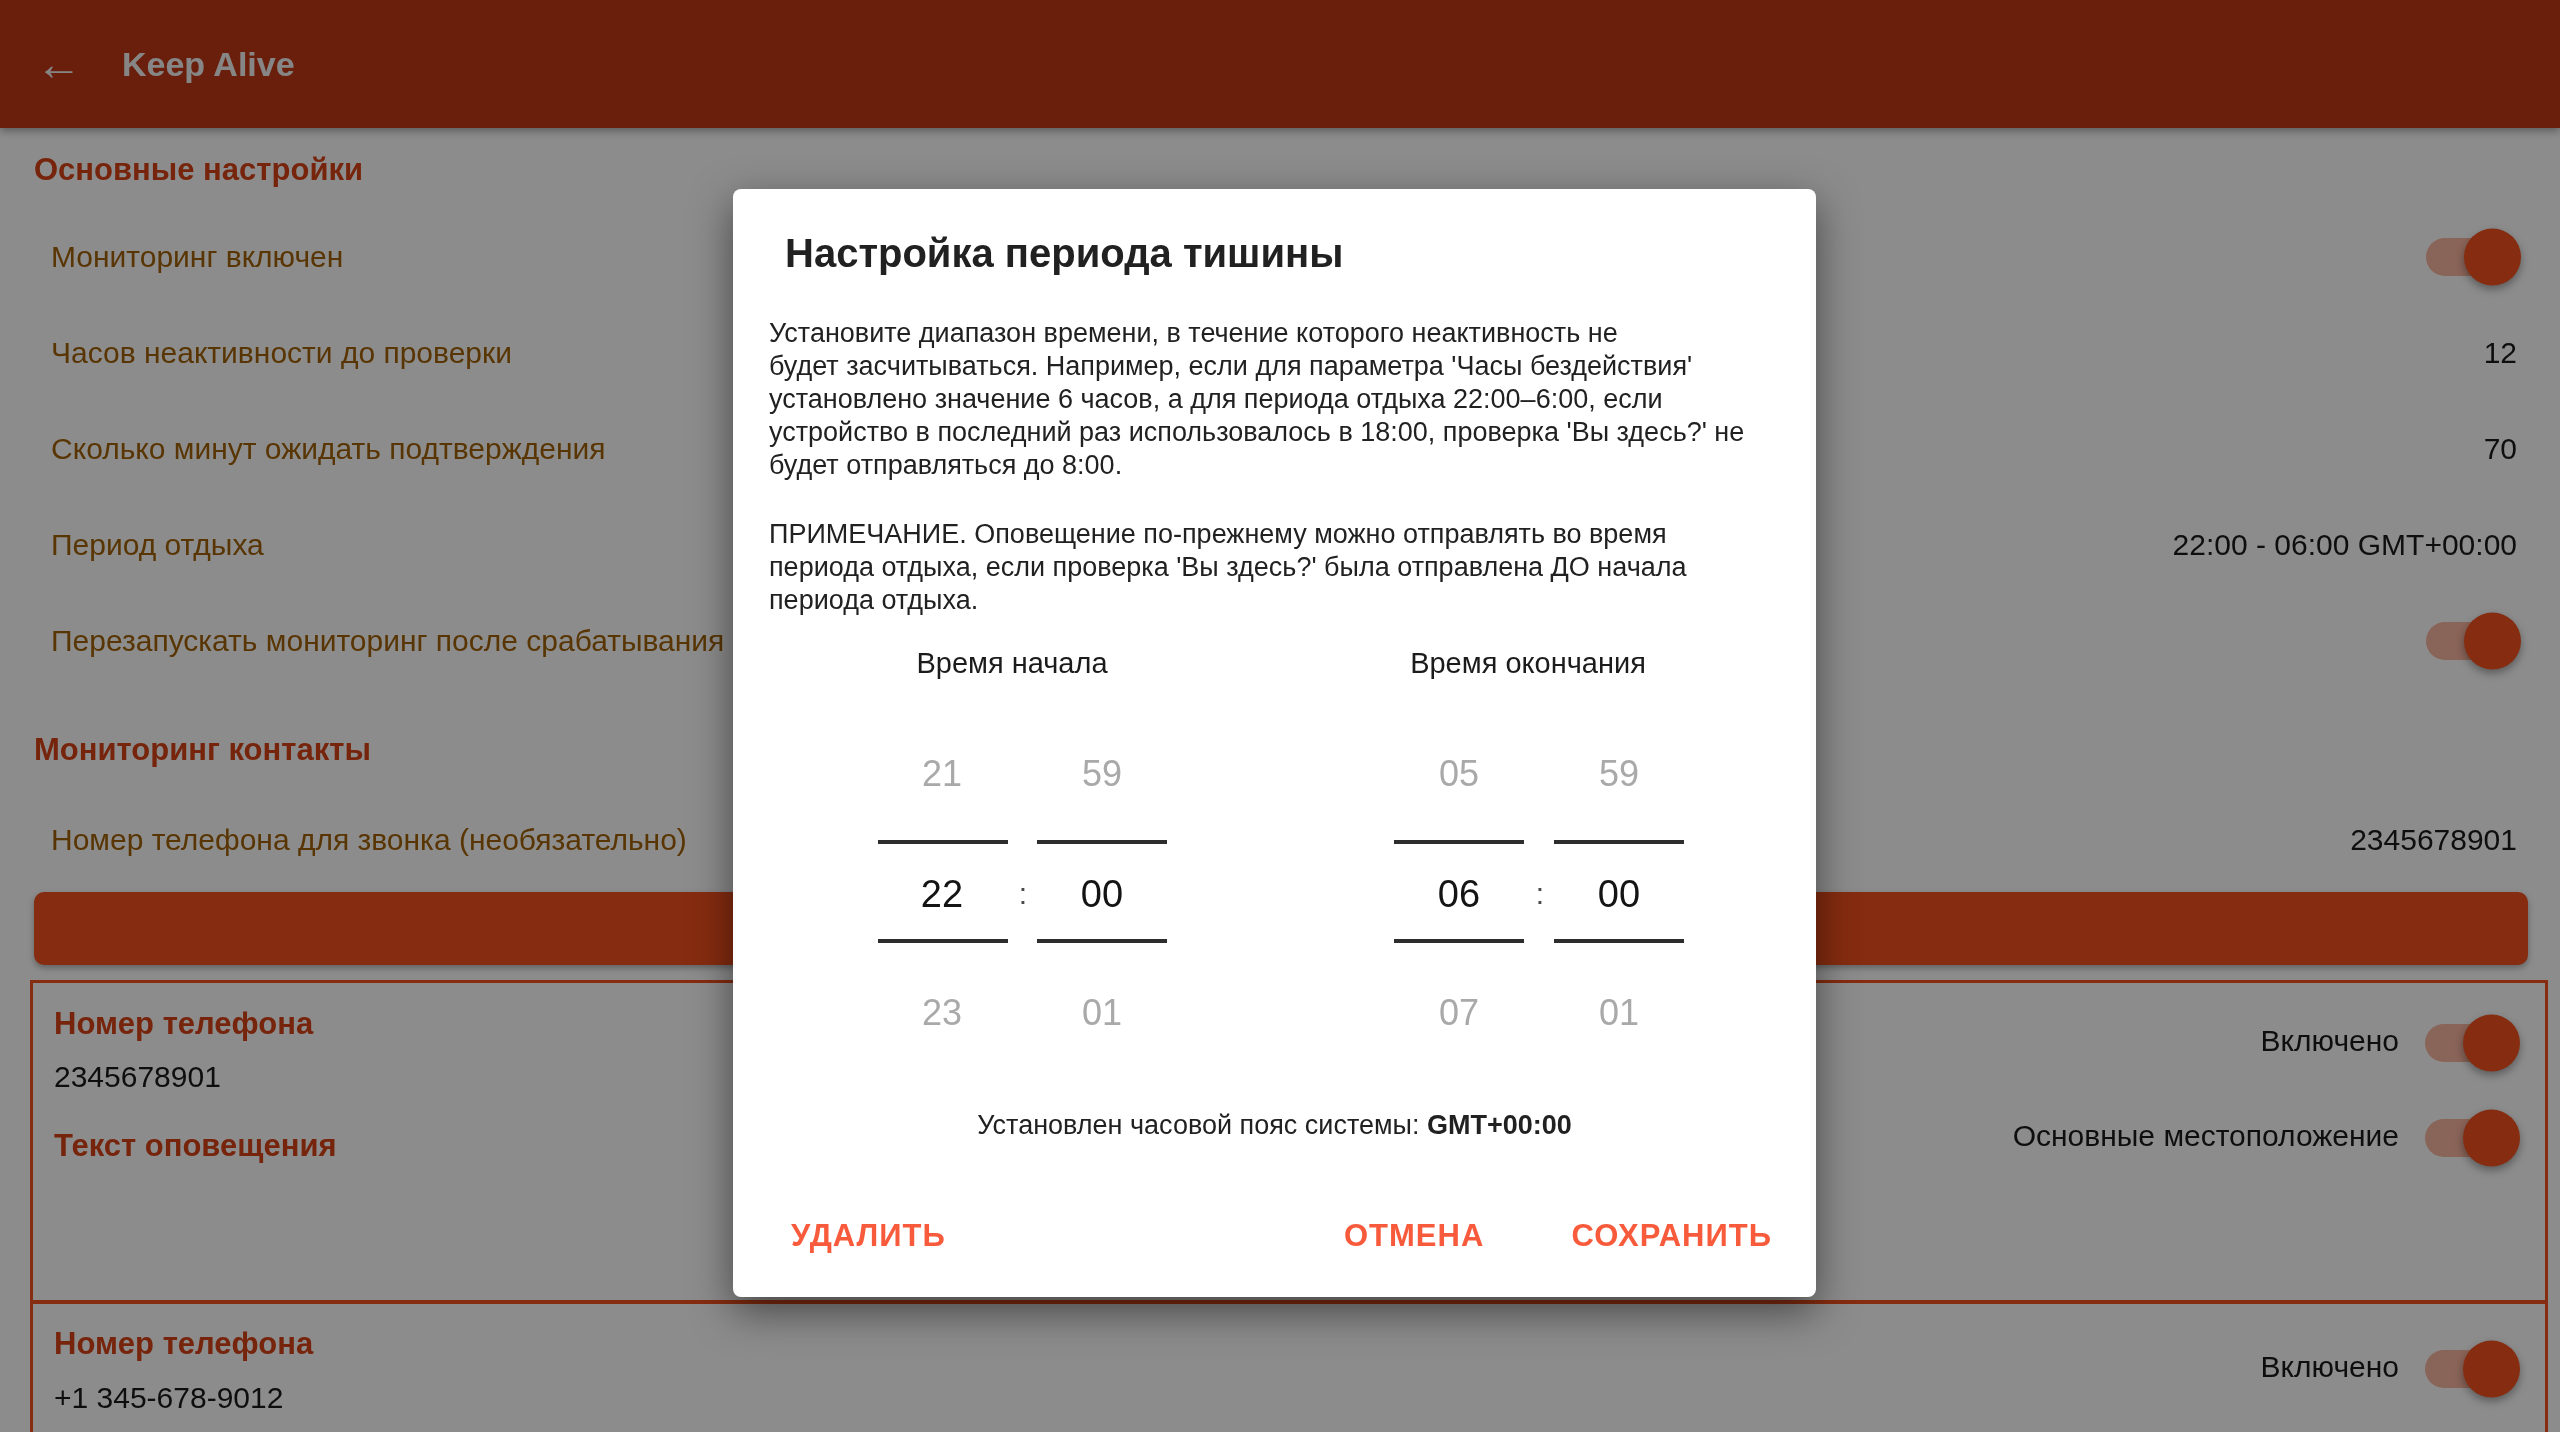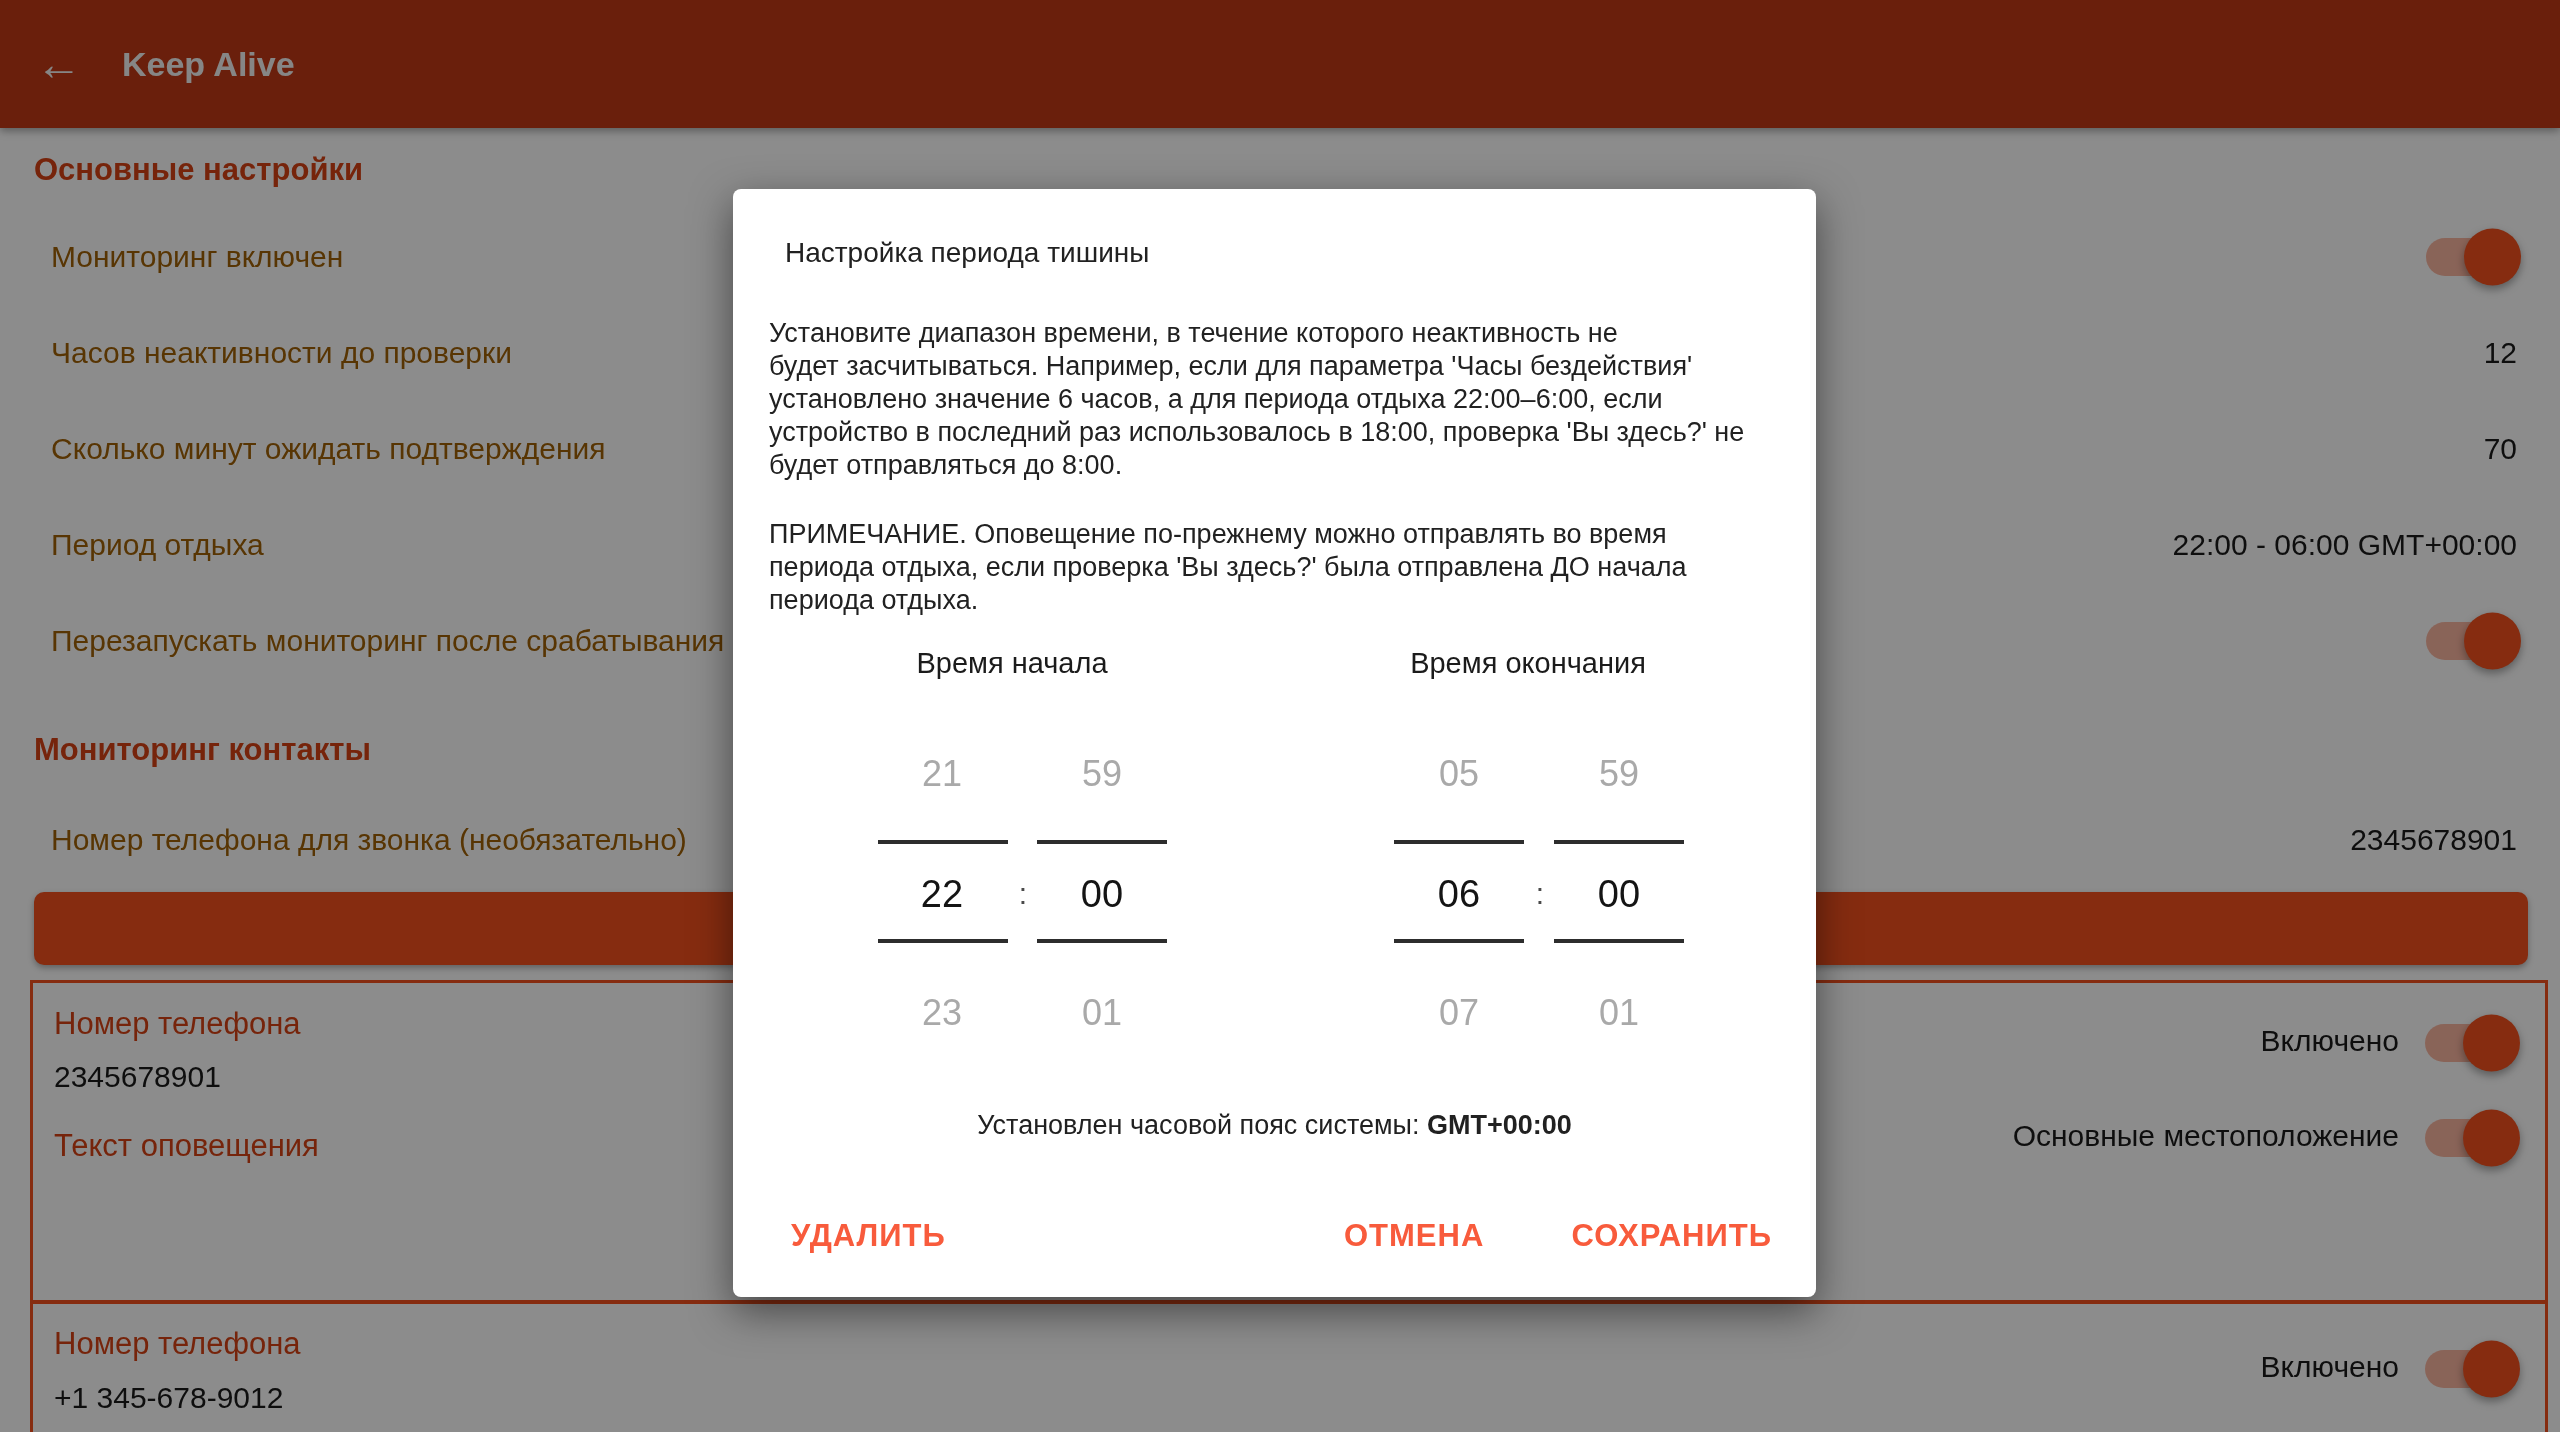--- a/index.html
+++ b/index.html
@@ -22,31 +22,31 @@
   .toggle-label{font-size:30px;color:#1b1b1b;white-space:pre}
   .switch{position:relative;width:92px;height:38px;flex:0 0 auto}
   .track{position:absolute;left:0;top:0;width:100%;height:100%;border-radius:19px;background:rgba(244,81,30,0.42)}
   .thumb{position:absolute;right:-3px;top:50%;transform:translateY(-50%);width:57px;height:57px;
          border-radius:50%;background:var(--accent);box-shadow:0 4px 8px rgba(0,0,0,0.35)}
   .addbar{position:absolute;left:34px;right:32px;top:892px;height:73px;background:var(--accent);
           border-radius:10px;box-shadow:0 3px 6px rgba(0,0,0,0.3)}
   .card{position:absolute;left:30px;right:12px;border:3px solid var(--accent)}
   #card1{top:980px;height:317px;border-bottom-width:4px}
   #card2{top:1301px;height:131px;border-top:0;border-bottom:0}
-  .card-label{position:absolute;left:21px;transform:translateY(-50%);font-size:31px;font-weight:normal;
+  .card-label{position:absolute;left:21px;transform:translateY(-50%);font-size:31px;font-weight:bold;
               color:var(--headerRed);white-space:pre}
   .card-value{position:absolute;left:21px;transform:translateY(-50%);font-size:30px;color:#1b1b1b;white-space:pre}
   .card .toggle-wrap{right:28px}
   
   .dim{position:absolute;left:0;top:0;right:0;bottom:0;background:rgba(0,0,0,0.45)}
   
   .dialog{position:absolute;left:733px;top:189px;width:1083px;height:1108px;background:#ffffff;
           border-radius:8px;box-shadow:0 14px 40px rgba(0,0,0,0.5)}
   .dlg-title{position:absolute;left:52px;top:64px;transform:translateY(-50%);
-             font-size:28px;font-weight:normal;color:#212121;white-space:pre}
+             font-size:40px;font-weight:bold;color:#212121;white-space:pre}
   .dlg-p{position:absolute;left:36px;font-size:27px;line-height:33px;color:#212121;white-space:pre}
   #p1{top:128px} #p2{top:329px}
   .picker-label{position:absolute;transform:translate(-50%,-50%);top:474px;font-size:29px;color:#1b1b1b;white-space:pre}
   .pick-num{position:absolute;transform:translate(-50%,-50%);font-size:36px;white-space:pre}
   .pick-faded{color:#a9a9a9}
   .pick-sel{color:#141414;font-size:38px}
   .pick-colon{position:absolute;transform:translate(-50%,-50%);top:705px;font-size:30px;color:#4a4a4a}
   .pick-line{position:absolute;height:4px;background:#2d2d2d}
   .tz{position:absolute;left:0;right:0;top:936px;transform:translateY(-50%);text-align:center;
       font-size:27px;color:#212121;white-space:pre}

